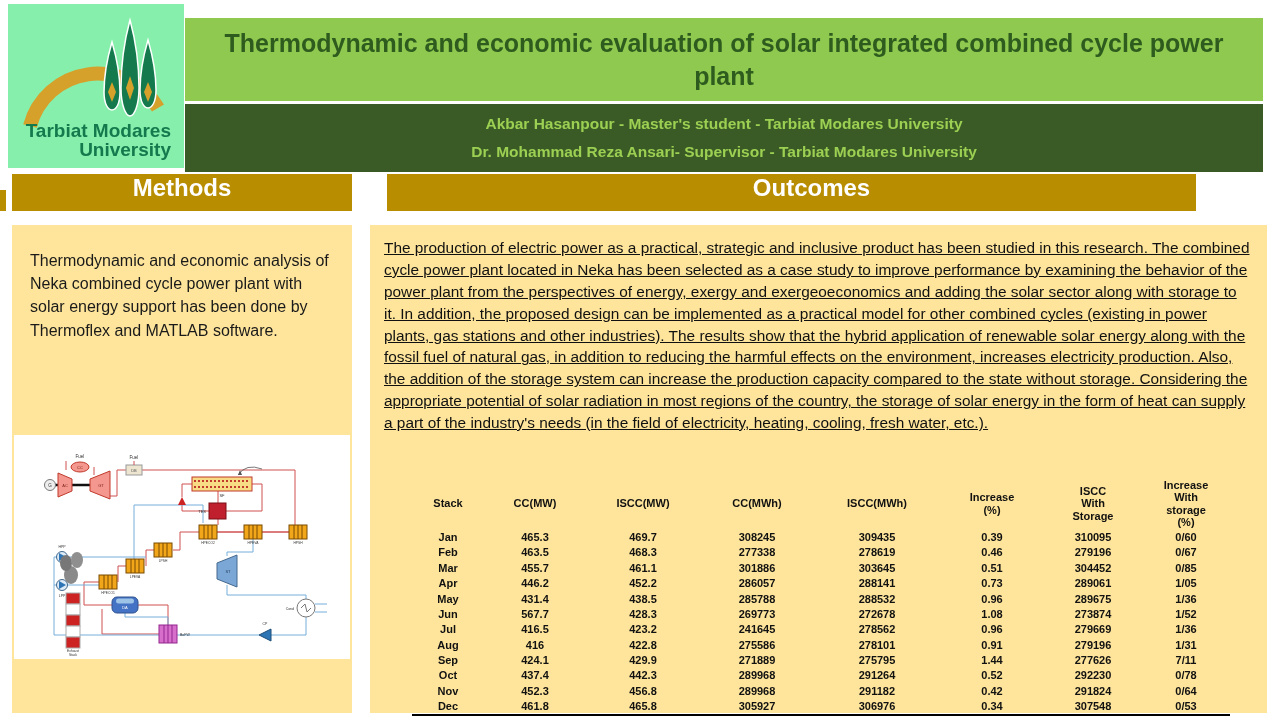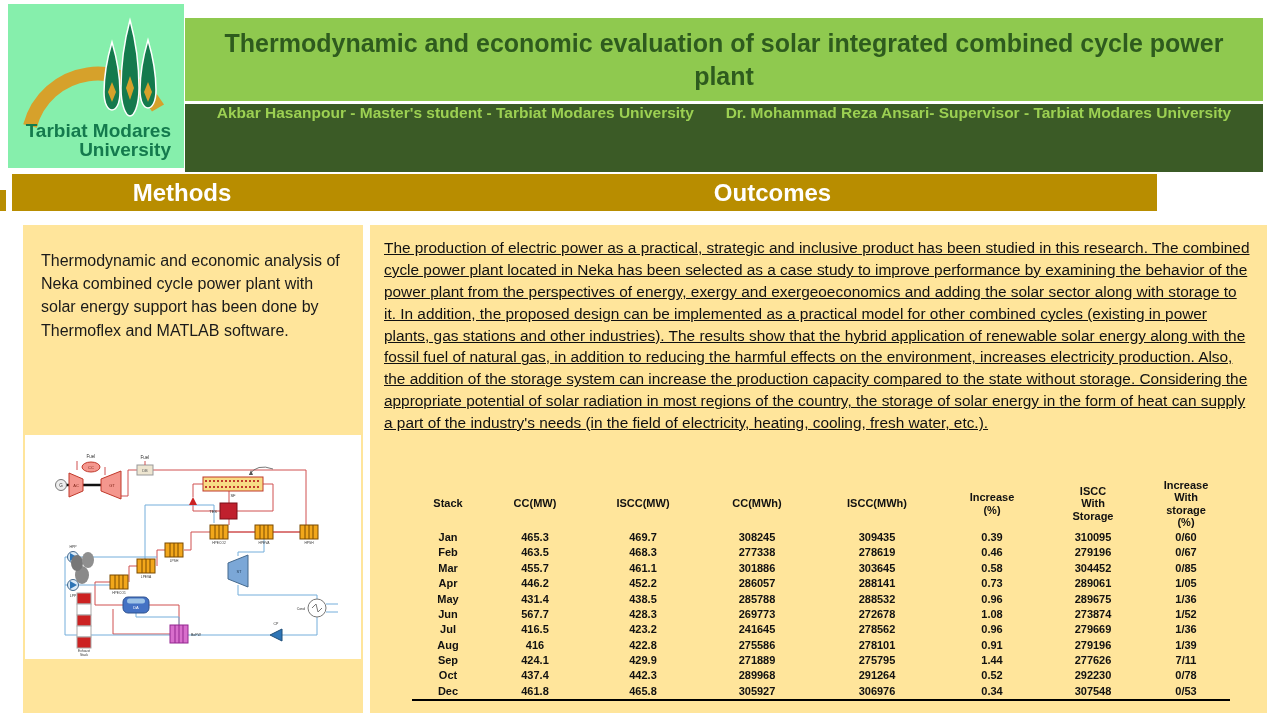--- a/index.html
+++ b/index.html
@@ -5,29 +5,29 @@
   html,body{margin:0;padding:0;background:#ffffff;font-family:"Liberation Sans",sans-serif;}
   .poster{position:relative;width:1280px;height:720px;background:#ffffff;overflow:hidden;}
 
   
   .logo-area{position:absolute;left:8px;top:4px;width:176px;height:164px;background:#86efac;}
   .title-banner{position:absolute;left:185px;top:18px;width:1078px;height:83px;background:#8FC94F;
     color:#2E5B1E;font-weight:bold;font-size:25px;line-height:1.3;text-align:center;
     display:flex;align-items:center;justify-content:center;padding:0 34px;box-sizing:border-box;}
   .authors-banner{position:absolute;left:185px;top:104px;width:1078px;height:68px;background:#3B5B26;
     color:#9CD052;font-weight:bold;font-size:15.5px;text-align:center;
-    display:flex;flex-direction:row;justify-content:space-evenly;}
+    display:flex;flex-direction:column;justify-content:space-evenly;}
   .sec-header{position:absolute;top:174px;height:37px;background:#B88D00;color:#ffffff;
-    font-weight:bold;font-size:24px;display:flex;align-items:center;justify-content:center;}
+    font-weight:bold;font-size:24px;display:flex;justify-content:center;}
   .methods-header{left:12px;width:340px;}
-  .outcomes-header{left:348px;width:769px;padding-left:40px;}
+  .outcomes-header{left:387px;width:769px;padding-left:40px;}
   .gold-sliver{position:absolute;left:0;top:190px;width:6px;height:21px;background:#B88D00;}
 
   
-  .methods-panel{position:absolute;left:23px;top:225px;width:340px;height:488px;background:#FFE59B;}
+  .methods-panel{position:absolute;left:12px;top:225px;width:340px;height:488px;background:#FFE59B;}
   .methods-text{padding:24px 14px 0 18px;font-size:16px;line-height:1.45;color:#1a1a1a;}
   .diagram-box{position:absolute;left:2px;top:210px;width:336px;height:224px;background:#ffffff;}
 
   
   .outcomes-panel{position:absolute;left:370px;top:225px;width:897px;height:488px;background:#FFE59B;}
   .outcomes-text{position:absolute;left:14px;top:12px;width:866px;font-size:15.4px;line-height:1.42;color:#111;text-decoration:underline;}
 
   .results-table{position:absolute;left:42px;top:253px;border-collapse:collapse;
     border-bottom:2px solid #000;color:#111;}
   .results-table th{font-weight:bold;font-size:11px;white-space:pre-line;vertical-align:middle;
@@ -295,21 +295,21 @@
             <td>0.46</td>
             <td>279196</td>
             <td>0/67</td>
           </tr>
           <tr>
             <td>Mar</td>
             <td>455.7</td>
             <td>461.1</td>
             <td>301886</td>
             <td>303645</td>
-            <td>0.58</td>
+            <td>0.51</td>
             <td>304452</td>
             <td>0/85</td>
           </tr>
           <tr>
             <td>Apr</td>
             <td>446.2</td>
             <td>452.2</td>
             <td>286057</td>
             <td>288141</td>
             <td>0.73</td>
@@ -347,21 +347,21 @@
             <td>1/36</td>
           </tr>
           <tr>
             <td>Aug</td>
             <td>416</td>
             <td>422.8</td>
             <td>275586</td>
             <td>278101</td>
             <td>0.91</td>
             <td>279196</td>
-            <td>1/39</td>
+            <td>1/31</td>
           </tr>
           <tr>
             <td>Sep</td>
             <td>424.1</td>
             <td>429.9</td>
             <td>271889</td>
             <td>275795</td>
             <td>1.44</td>
             <td>277626</td>
             <td>7/11</td>
@@ -370,20 +370,30 @@
             <td>Oct</td>
             <td>437.4</td>
             <td>442.3</td>
             <td>289968</td>
             <td>291264</td>
             <td>0.52</td>
             <td>292230</td>
             <td>0/78</td>
           </tr>
           <tr>
+            <td>Nov</td>
+            <td>452.3</td>
+            <td>456.8</td>
+            <td>289968</td>
+            <td>291182</td>
+            <td>0.42</td>
+            <td>291824</td>
+            <td>0/64</td>
+          </tr>
+          <tr>
             <td>Dec</td>
             <td>461.8</td>
             <td>465.8</td>
             <td>305927</td>
             <td>306976</td>
             <td>0.34</td>
             <td>307548</td>
             <td>0/53</td>
           </tr>
         </tbody>

